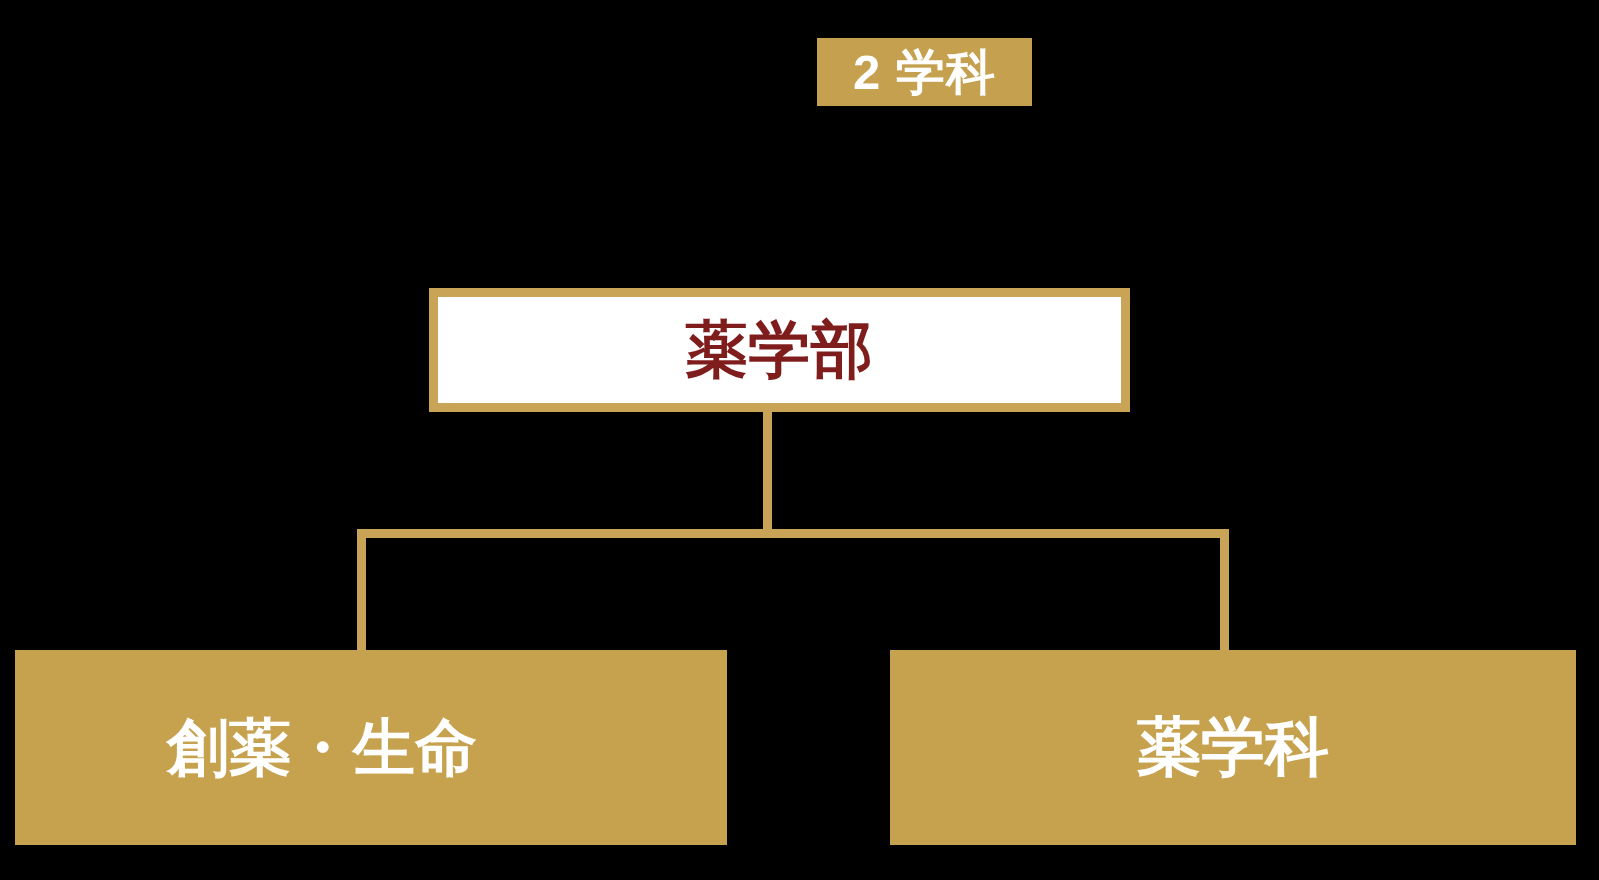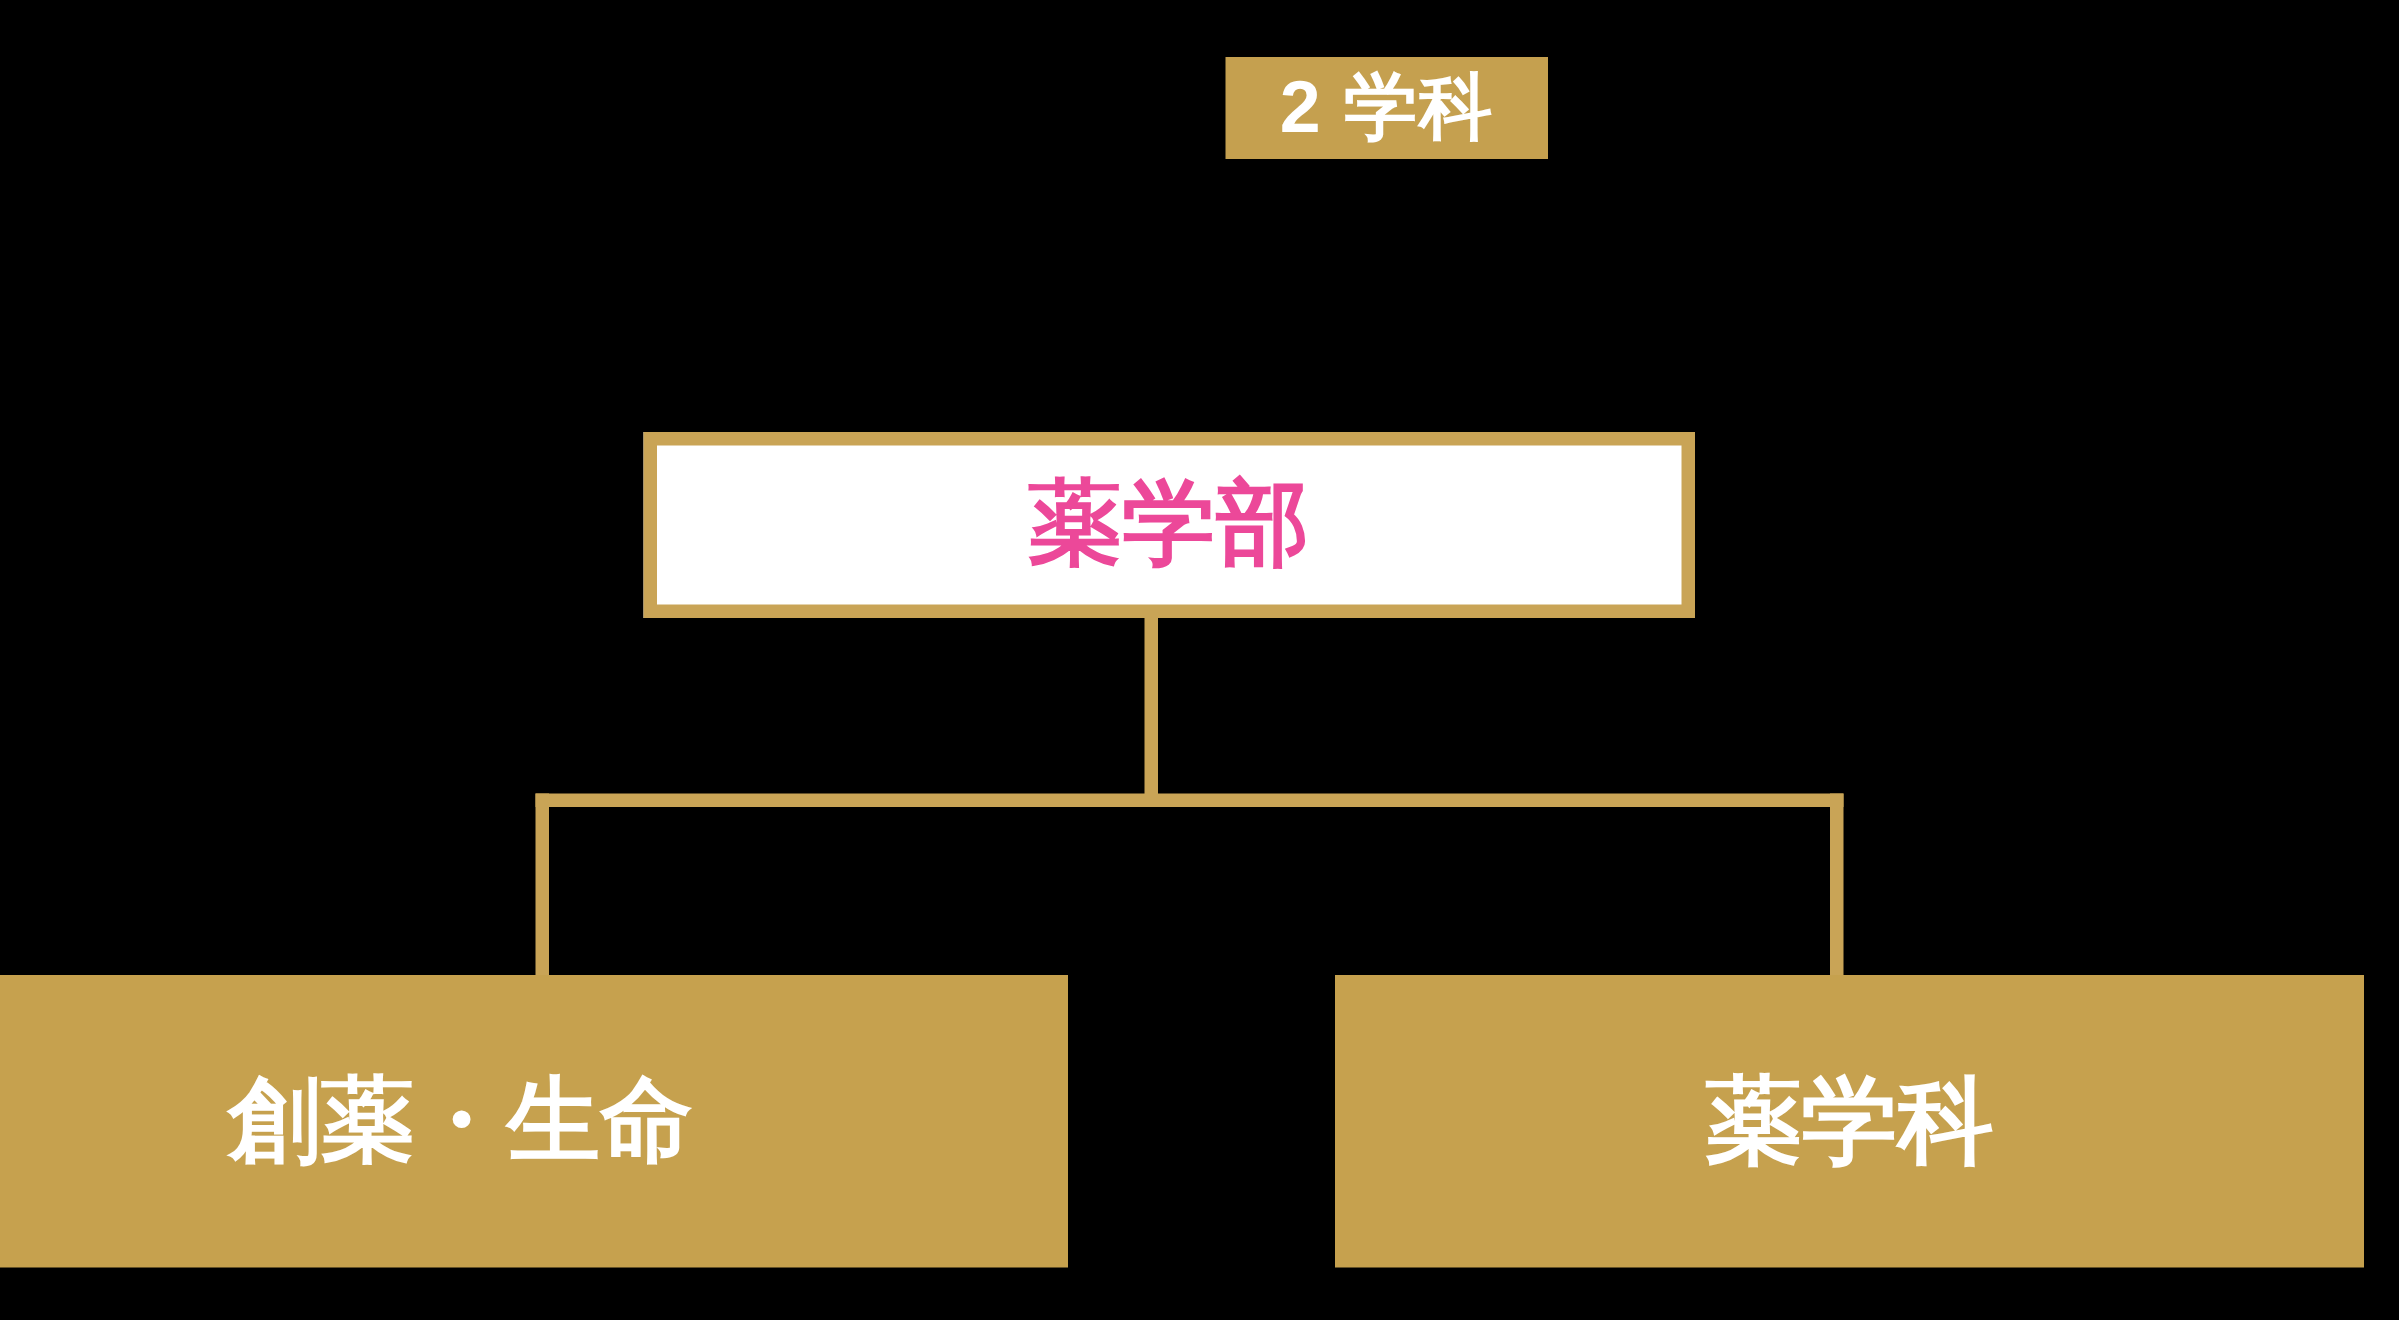--- a/index.html
+++ b/index.html
@@ -46,21 +46,21 @@
     width: 701px;
     height: 124px;
     background: #ffffff;
     border: 9px solid #c9a456;
     box-sizing: border-box;
     display: flex;
     align-items: center;
     justify-content: center;
   }
   .parent-label {
-    color: #ec4899;
+    color: #7f1d1d;
     font-size: 62px;
     font-weight: bold;
     line-height: 1;
     letter-spacing: 0.01em;
     white-space: nowrap;
   }
 
   
   .conn {
     position: absolute;
@@ -96,21 +96,21 @@
     position: absolute;
     top: 650px;
     height: 195px;
     background: #c6a14e;
     box-sizing: border-box;
     display: flex;
     flex-direction: column;
     justify-content: center;
   }
   .child-left {
-    left: 0px;
+    left: 15px;
     width: 712px;
     align-items: flex-start;
     padding-left: 152px;
   }
   .child-right {
     left: 890px;
     width: 686px;
     align-items: center;
   }
   .child-label {

